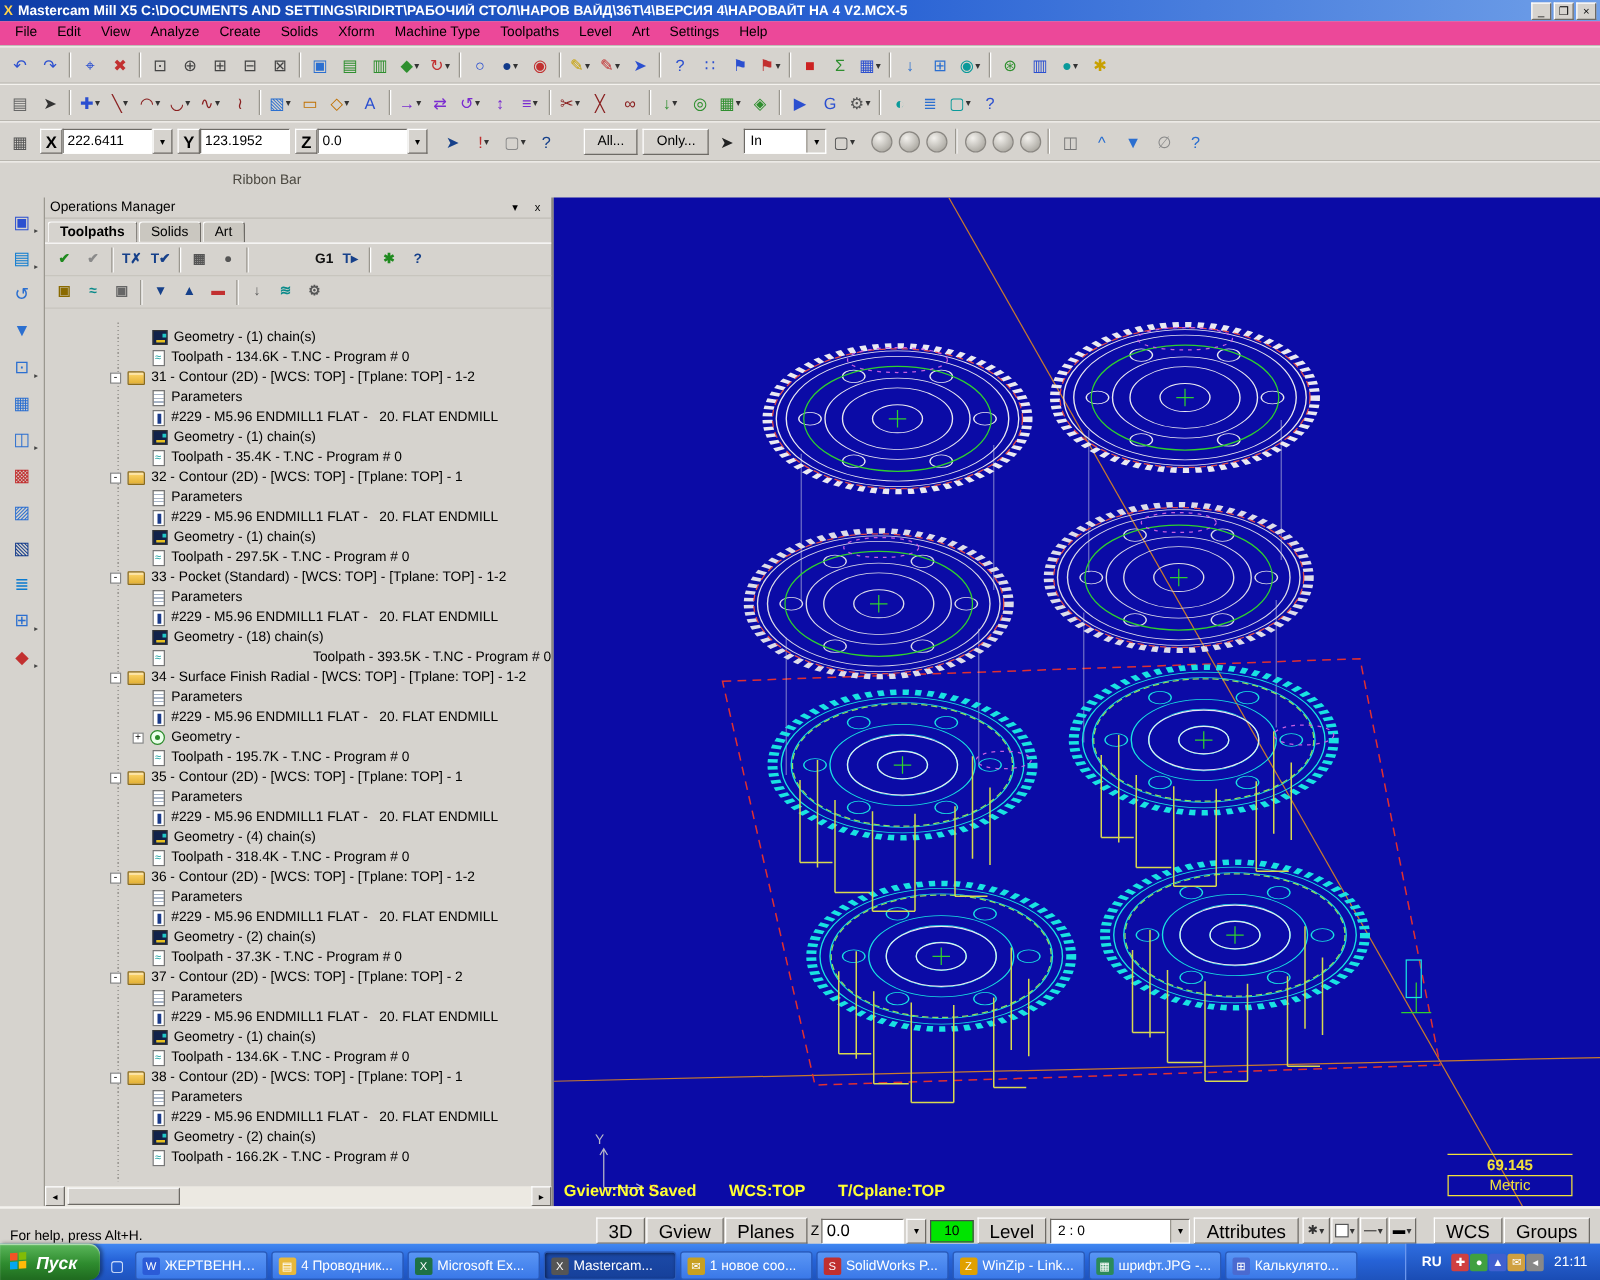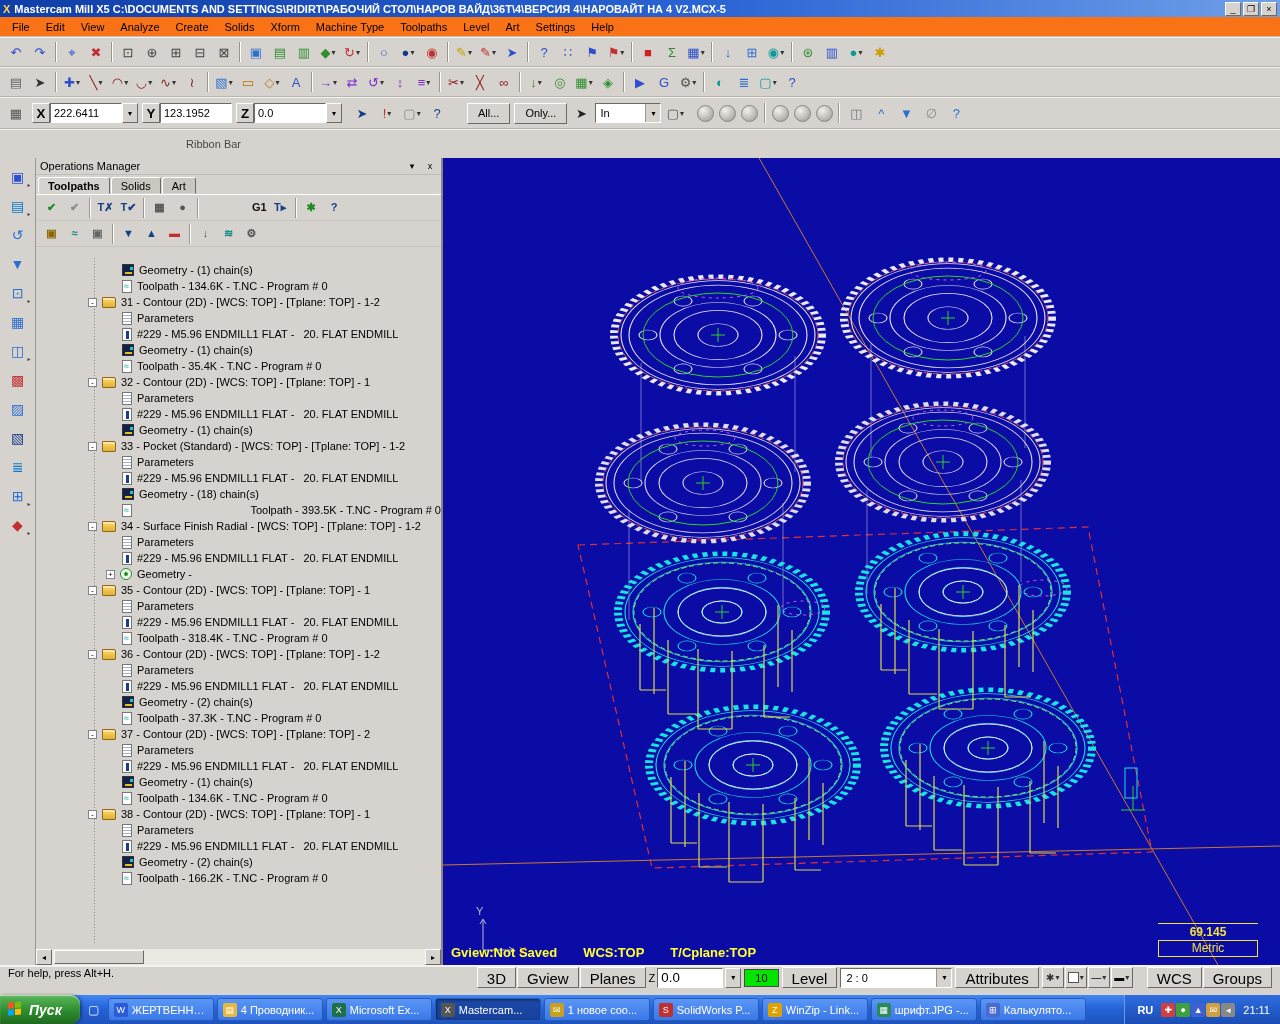--- a/index.html
+++ b/index.html
@@ -9,21 +9,21 @@
 
   
   .titlebar{position:absolute;left:0;top:0;width:1280px;height:17px;
     background:linear-gradient(90deg,#0f3ea8,#2a63d4 55%,#6f9fe8);display:flex;align-items:center;padding:0 3px;color:#fff}
   .app-ico{color:#ffd24a;font-weight:bold;font-size:11px;margin-right:4px}
   .title-text{font-weight:bold;font-size:11px;white-space:nowrap;overflow:hidden}
   .win-ctrls{margin-left:auto;display:flex;gap:2px}
   .win-btn{width:16px;height:14px;background:#d6d3ce;border:1px solid;border-color:#fff #6d6a65 #6d6a65 #fff;font-size:9px;line-height:10px;padding:0}
 
   
-  .menubar{position:absolute;left:0;top:17px;width:1280px;height:20px;display:flex;align-items:center;padding:0 4px;background:#f97316;border-bottom:1px solid #c0bdb6}
+  .menubar{position:absolute;left:0;top:17px;width:1280px;height:20px;display:flex;align-items:flex-start;padding:0 4px;background:#ec4899;border-bottom:1px solid #c0bdb6}
   .menu-item{padding:3px 8px}
 
   
   .tb{position:absolute;left:0;width:1280px;background:#d6d3ce;display:flex;align-items:center;padding:0 4px;border-top:1px solid #f4f2ee;border-bottom:1px solid #b8b5ae}
   .tb1{top:37px;height:30px}
   .tb2{top:67px;height:30px}
   .tb3{top:97px;height:32px}
   .tbtn,.rbtn,.obtn{height:24px;min-width:24px;background:transparent;border:1px solid transparent;display:inline-flex;align-items:center;justify-content:center;position:relative;padding:0 1px}
   .obtn{height:22px;min-width:23px}
   .glyph{font-size:13px;line-height:1}
@@ -84,34 +84,34 @@
   .sb-thumb{width:90px;height:14px;background:#d6d3ce;border:1px solid;border-color:#fff #6d6a65 #6d6a65 #fff;margin-left:2px}
 
   
   .graphics{position:absolute;left:443px;top:158px;width:837px;height:807px;background:#0b0ba6;overflow:hidden}
   .gstatus{position:absolute;left:8px;bottom:5px;display:flex;gap:26px;color:#ffff33;font-size:13px;font-weight:bold}
   .scalebox{position:absolute;right:22px;bottom:8px;width:100px;text-align:center;color:#f2e23a;font-size:12px}
   .scale-val{border-top:1px solid #f2e23a;padding:1px 0;font-weight:bold}
   .scale-units{border:1px solid #f2e23a;padding:0 0 1px 0}
 
   
-  .statusbar{position:absolute;left:0;top:965px;width:1280px;height:30px;background:#d6d3ce;border-top:2px solid #f4f2ee;display:flex;align-items:flex-start;padding:0 8px}
+  .statusbar{position:absolute;left:0;top:965px;width:1280px;height:30px;background:#d6d3ce;border-top:2px solid #f4f2ee;display:flex;align-items:flex-end;padding:0 8px}
   .sb-right{margin-left:auto;display:flex;align-items:center;gap:3px}
   .sbtn{height:21px;background:#d6d3ce;border:1px solid;border-color:#fff #6d6a65 #6d6a65 #fff;padding:2px 9px;font-size:15px}
   .z-wrap{display:flex;align-items:center;gap:2px}
   .z-input{width:66px;height:20px;border:1px solid;border-color:#6d6a65 #fff #fff #6d6a65;background:#fff;padding:1px 3px}
   .badge10{background:#00e400;border:1px solid #4a4a4a;padding:2px 10px;font-size:11px}
   .combo2{width:112px;height:20px;background:#fff;border:1px solid;border-color:#6d6a65 #fff #fff #6d6a65;display:inline-flex;align-items:center}
   .combo2>span:first-child{flex:1;padding-left:5px}
   .sq{width:22px;height:21px;background:#d6d3ce;border:1px solid;border-color:#fff #6d6a65 #6d6a65 #fff;display:inline-flex;align-items:center;justify-content:center;padding:0 1px}
   .sq .glyph{font-size:10px}
   .sq .swatch{width:11px;height:11px;background:#fff;border:1px solid #555;display:inline-block}
 
   
-  .taskbar{position:absolute;left:0;top:995px;width:1280px;height:29px;background:linear-gradient(#4188f2,#2663d8 45%,#1e53bd);display:flex;align-items:center;gap:3px;padding:0 0 0 0}
+  .taskbar{position:absolute;left:0;top:995px;width:1280px;height:29px;background:linear-gradient(#4188f2,#2663d8 45%,#1e53bd);display:flex;align-items:flex-end;gap:3px;padding:0 0 0 0}
   .start{height:29px;border-radius:0 9px 9px 0;background:linear-gradient(#5cb85c,#2e8b2e 55%,#1f6a1f);color:#fff;font-weight:bold;font-style:italic;font-size:14px;display:flex;align-items:center;gap:6px;padding:0 18px 0 8px;border:none;box-shadow:inset 0 1px 1px rgba(255,255,255,.6),2px 0 3px rgba(0,0,0,.35)}
   .winflag{width:15px;height:15px;display:grid;grid-template-columns:6px 6px;grid-template-rows:6px 6px;gap:1px;transform:skewY(-5deg)}
   .winflag i{display:block}
   .ql{width:22px;height:22px;border:none;background:transparent;color:#fff;display:flex;align-items:center;justify-content:center}
   .ql .glyph{font-size:12px;color:#eaf2ff}
   .task{height:23px;flex:0 1 106px;min-width:60px;background:linear-gradient(#5a96f5,#3a78e8);border:1px solid #2a5ab8;border-radius:3px;color:#fff;font-size:11px;display:flex;align-items:center;gap:4px;padding:0 5px;overflow:hidden;white-space:nowrap}
   .task.active{background:linear-gradient(#1c4aa8,#16409a);box-shadow:inset 1px 1px 3px rgba(0,0,0,.5)}
   .task-ico{width:14px;height:14px;border-radius:2px;font-size:9px;display:flex;align-items:center;justify-content:center;color:#fff;flex:none}
   .task-label{overflow:hidden;text-overflow:ellipsis}
   .tray{margin-left:auto;height:29px;background:linear-gradient(#2e6de0,#1a4cb4);display:flex;align-items:center;gap:4px;padding:0 10px 0 8px;border-left:1px solid #6b97ef}
@@ -604,32 +604,35 @@
       <div class="trow" style="padding-left: 86px;"><span class="ticon ti-tp"></span><span class="tlabel">Toolpath - 134.6K - T.NC - Program # 0</span></div>
       <div class="trow op" style="padding-left: 52px;"><span class="expandbox">-</span><span class="ticon ti-folder"></span><span class="tlabel">31 - Contour (2D) - [WCS: TOP] - [Tplane: TOP] - 1-2</span></div>
       <div class="trow" style="padding-left: 86px;"><span class="ticon ti-params"></span><span class="tlabel">Parameters</span></div>
       <div class="trow" style="padding-left: 86px;"><span class="ticon ti-tool"></span><span class="tlabel">#229 - M5.96 ENDMILL1 FLAT -   20. FLAT ENDMILL</span></div>
       <div class="trow" style="padding-left: 86px;"><span class="ticon ti-geom"></span><span class="tlabel">Geometry - (1) chain(s)</span></div>
       <div class="trow" style="padding-left: 86px;"><span class="ticon ti-tp"></span><span class="tlabel">Toolpath - 35.4K - T.NC - Program # 0</span></div>
       <div class="trow op" style="padding-left: 52px;"><span class="expandbox">-</span><span class="ticon ti-folder"></span><span class="tlabel">32 - Contour (2D) - [WCS: TOP] - [Tplane: TOP] - 1</span></div>
       <div class="trow" style="padding-left: 86px;"><span class="ticon ti-params"></span><span class="tlabel">Parameters</span></div>
       <div class="trow" style="padding-left: 86px;"><span class="ticon ti-tool"></span><span class="tlabel">#229 - M5.96 ENDMILL1 FLAT -   20. FLAT ENDMILL</span></div>
       <div class="trow" style="padding-left: 86px;"><span class="ticon ti-geom"></span><span class="tlabel">Geometry - (1) chain(s)</span></div>
+      <div class="trow" style="padding-left: 86px;"><span class="ticon ti-tp"></span><span class="tlabel">Toolpath - 297.5K - T.NC - Program # 0</span></div>
       <div class="trow op" style="padding-left: 52px;"><span class="expandbox">-</span><span class="ticon ti-folder"></span><span class="tlabel">33 - Pocket (Standard) - [WCS: TOP] - [Tplane: TOP] - 1-2</span></div>
       <div class="trow" style="padding-left: 86px;"><span class="ticon ti-params"></span><span class="tlabel">Parameters</span></div>
       <div class="trow" style="padding-left: 86px;"><span class="ticon ti-tool"></span><span class="tlabel">#229 - M5.96 ENDMILL1 FLAT -   20. FLAT ENDMILL</span></div>
       <div class="trow" style="padding-left: 86px;"><span class="ticon ti-geom"></span><span class="tlabel">Geometry - (18) chain(s)</span></div>
       <div class="trow" style="padding-left: 86px; justify-content: space-between;"><span class="ticon ti-tp"></span><span class="tlabel">Toolpath - 393.5K - T.NC - Program # 0</span></div>
       <div class="trow op" style="padding-left: 52px;"><span class="expandbox">-</span><span class="ticon ti-folder"></span><span class="tlabel">34 - Surface Finish Radial - [WCS: TOP] - [Tplane: TOP] - 1-2</span></div>
       <div class="trow" style="padding-left: 86px;"><span class="ticon ti-params"></span><span class="tlabel">Parameters</span></div>
       <div class="trow" style="padding-left: 86px;"><span class="ticon ti-tool"></span><span class="tlabel">#229 - M5.96 ENDMILL1 FLAT -   20. FLAT ENDMILL</span></div>
       <div class="trow" style="padding-left: 70px;"><span class="expandbox">+</span><span class="ticon ti-geomp"></span><span class="tlabel">Geometry -</span></div>
+      <div class="trow" style="padding-left: 86px;"><span class="ticon ti-tp"></span><span class="tlabel">Toolpath - 195.7K - T.NC - Program # 0</span></div>
       <div class="trow op" style="padding-left: 52px;"><span class="expandbox">-</span><span class="ticon ti-folder"></span><span class="tlabel">35 - Contour (2D) - [WCS: TOP] - [Tplane: TOP] - 1</span></div>
       <div class="trow" style="padding-left: 86px;"><span class="ticon ti-params"></span><span class="tlabel">Parameters</span></div>
       <div class="trow" style="padding-left: 86px;"><span class="ticon ti-tool"></span><span class="tlabel">#229 - M5.96 ENDMILL1 FLAT -   20. FLAT ENDMILL</span></div>
+      <div class="trow" style="padding-left: 86px;"><span class="ticon ti-geom"></span><span class="tlabel">Geometry - (4) chain(s)</span></div>
       <div class="trow" style="padding-left: 86px;"><span class="ticon ti-tp"></span><span class="tlabel">Toolpath - 318.4K - T.NC - Program # 0</span></div>
       <div class="trow op" style="padding-left: 52px;"><span class="expandbox">-</span><span class="ticon ti-folder"></span><span class="tlabel">36 - Contour (2D) - [WCS: TOP] - [Tplane: TOP] - 1-2</span></div>
       <div class="trow" style="padding-left: 86px;"><span class="ticon ti-params"></span><span class="tlabel">Parameters</span></div>
       <div class="trow" style="padding-left: 86px;"><span class="ticon ti-tool"></span><span class="tlabel">#229 - M5.96 ENDMILL1 FLAT -   20. FLAT ENDMILL</span></div>
       <div class="trow" style="padding-left: 86px;"><span class="ticon ti-geom"></span><span class="tlabel">Geometry - (2) chain(s)</span></div>
       <div class="trow" style="padding-left: 86px;"><span class="ticon ti-tp"></span><span class="tlabel">Toolpath - 37.3K - T.NC - Program # 0</span></div>
       <div class="trow op" style="padding-left: 52px;"><span class="expandbox">-</span><span class="ticon ti-folder"></span><span class="tlabel">37 - Contour (2D) - [WCS: TOP] - [Tplane: TOP] - 2</span></div>
       <div class="trow" style="padding-left: 86px;"><span class="ticon ti-params"></span><span class="tlabel">Parame­ters</span></div>
       <div class="trow" style="padding-left: 86px;"><span class="ticon ti-tool"></span><span class="tlabel">#229 - M5.96 ENDMILL1 FLAT -   20. FLAT ENDMILL</span></div>
       <div class="trow" style="padding-left: 86px;"><span class="ticon ti-geom"></span><span class="tlabel">Geometry - (1) chain(s)</span></div>

